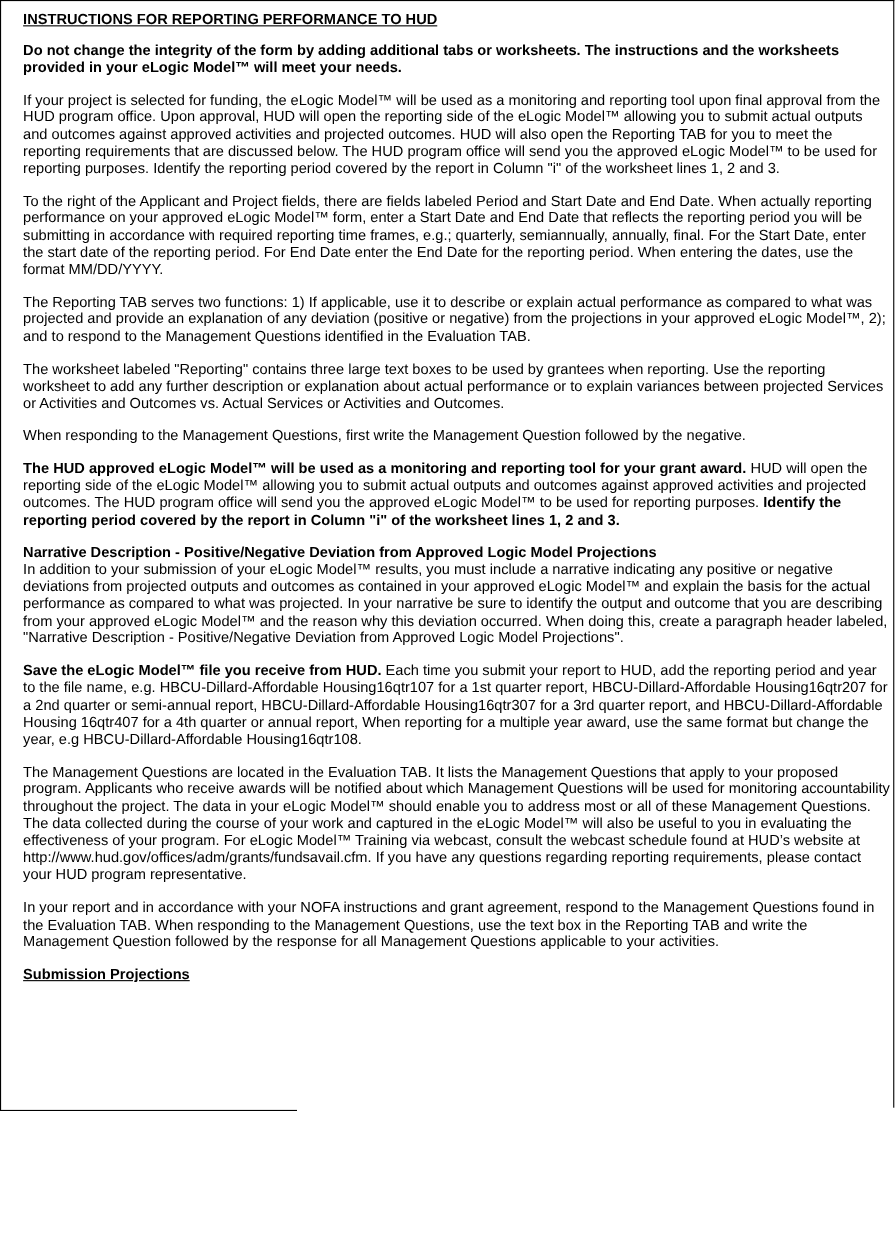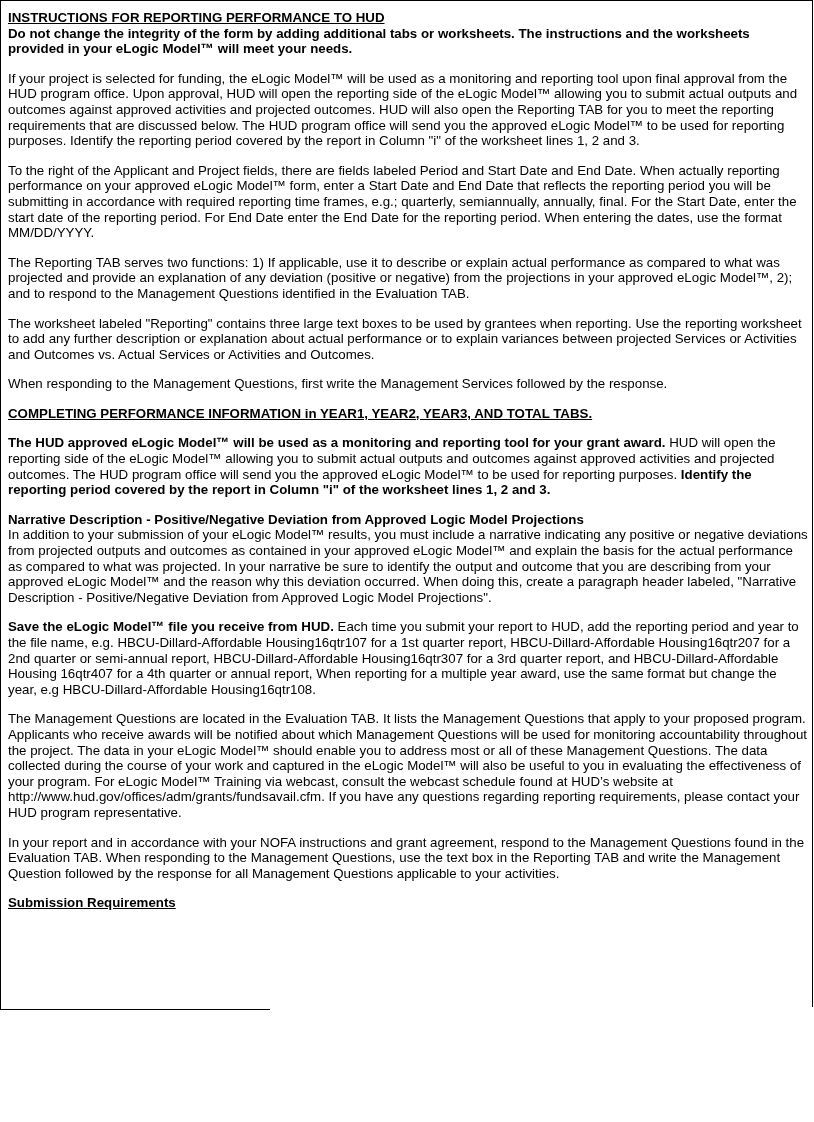--- a/index.html
+++ b/index.html
@@ -11,24 +11,24 @@
     color: #000000;
     font-family: "Liberation Sans", "DejaVu Sans", sans-serif;
     font-size: 13.3px;
     line-height: 15.6px;
     overflow: hidden;
     box-sizing: border-box;
   }
   .content {
     box-sizing: border-box;
     width: 814px;
-    padding: 10px 5px 0 8px;
+    padding: 10px 5px 0 21px;
   }
   .para { margin: 14px 0 0 0; }
-  .para.tight { margin-top: 0; }
+  .para.tight { margin-top: 12px; }
   .heading {
     margin: 14px 0 0 0;
     font-weight: bold;
     text-decoration: underline;
   }
   .heading.first { margin-top: 0; }
   b { font-weight: bold; }
   .border-seg { position: absolute; background: #000000; }
   .b-top    { left: 0; top: 0; width: 813px; height: 1px; }
   .b-left   { left: 0; top: 0; width: 1px; height: 1010px; }
@@ -43,22 +43,21 @@
   <div class="border-seg b-left"></div>
   <div class="border-seg b-right"></div>
   <div class="border-seg b-bottom"></div>
   <div class="content">
       <div class="heading first">INSTRUCTIONS FOR REPORTING PERFORMANCE TO HUD</div>
       <div class="para tight"><b>Do not change the integrity of the form by adding additional tabs or worksheets. The instructions and the worksheets provided in your eLogic Model™ will meet your needs.</b></div>
       <div class="para"><span>If your project is selected for funding, the eLogic Model™ will be used as a monitoring and reporting tool upon final approval from the HUD program office. Upon approval, HUD will open the reporting side of the eLogic Model™ allowing you to submit actual outputs and outcomes against approved activities and projected outcomes. HUD will also open the Reporting TAB for you to meet the reporting requirements that are discussed below.  The HUD program office will send you the approved eLogic Model™ to be used for reporting purposes. Identify the reporting period covered by the report in Column "i" of the worksheet lines 1, 2 and 3.</span></div>
       <div class="para"><span>To the right of the Applicant and Project fields, there are fields labeled Period and Start Date and End Date.  When actually reporting performance on your approved eLogic Model™ form, enter a Start Date and End Date that reflects the reporting period you will be submitting in accordance with required reporting time frames, e.g.; quarterly, semiannually, annually, final. For the Start Date, enter the start date of the reporting period.  For End Date enter the End Date for the reporting period.  When entering the dates, use the format MM/DD/YYYY.</span></div>
       <div class="para"><span>The Reporting TAB serves two functions: 1) If applicable, use it to describe or explain actual performance as compared to what was projected and provide an explanation of any deviation (positive or negative) from the projections in your approved eLogic Model™, 2); and to respond to the Management Questions identified in the Evaluation TAB.</span></div>
       <div class="para"><span>The worksheet labeled "Reporting" contains three large text boxes to be used by grantees when reporting.  Use the reporting worksheet to add any further description or explanation about actual performance or to explain variances between projected Services or Activities and Outcomes vs. Actual Services or Activities and Outcomes.</span></div>
-      <div class="para"><span>When responding to the Management Questions, first write the Management Services followed by the response.</span></div>
-      <div class="heading">COMPLETING PERFORMANCE INFORMATION in YEAR1, YEAR2, YEAR3, AND TOTAL TABS.</div>
+      <div class="para"><span>When responding to the Management Questions, first write the Management Question followed by the negative.</span></div>
       <div class="para"><b>The HUD approved eLogic Model™ will be used as a monitoring and reporting tool for your grant award.</b><span> HUD will open the reporting side of the eLogic Model™ allowing you to submit actual outputs and outcomes against approved activities and projected outcomes. The HUD program office will send you the approved eLogic Model™ to be used for reporting purposes. </span><b>Identify the reporting period covered by the report in Column "i" of the worksheet lines 1, 2 and 3.</b></div>
       <div class="para"><b>Narrative Description - Positive/Negative Deviation from Approved Logic Model Projections</b><br><span>In addition to your submission of your eLogic Model™ results, you must include a narrative indicating any positive or negative deviations from projected outputs and outcomes as contained in your approved eLogic Model™ and explain the basis for the actual performance as compared to what was projected. In your narrative be sure to identify the output and outcome that you are describing from your approved eLogic Model™ and the reason why this deviation occurred. When doing this, create a paragraph header labeled, "Narrative Description - Positive/Negative Deviation from Approved Logic Model Projections".</span></div>
       <div class="para"><b>Save the eLogic Model™  file you receive from HUD.</b><span> Each time you submit your report to HUD, add the reporting period and year to the file name, e.g. HBCU-Dillard-Affordable Housing16qtr107 for a 1st quarter report, HBCU-Dillard-Affordable Housing16qtr207 for a 2nd quarter or semi-annual report, HBCU-Dillard-Affordable Housing16qtr307 for a 3rd quarter report, and HBCU-Dillard-Affordable Housing 16qtr407 for a 4th quarter or annual report, When reporting for a multiple year award, use the same format but change the year, e.g HBCU-Dillard-Affordable Housing16qtr108.</span></div>
       <div class="para"><span>The Management Questions are located in the Evaluation TAB. It lists the Management Questions that apply to your proposed program. Applicants who receive awards will be notified about which Management Questions will be used for monitoring accountability throughout the project. The data in your eLogic Model™ should enable you to address most or all of these Management Questions.  The data collected during the course of your work and captured in the eLogic Model™ will also be useful to you in evaluating the effectiveness of your program. For eLogic Model™ Training via webcast, consult the webcast schedule found at HUD’s website at http://www.hud.gov/offices/adm/grants/fundsavail.cfm. If you have any questions regarding reporting requirements, please contact your HUD program representative.</span></div>
       <div class="para"><span>In your report and in accordance with your NOFA instructions and grant agreement, respond to the Management Questions found in the Evaluation TAB. When responding to the Management Questions, use the text box in the Reporting TAB and write the Management Question followed by the response for all Management Questions applicable to your activities.</span></div>
-      <div class="heading">Submission Requirements</div>
+      <div class="heading">Submission Projections</div>
     </div>
 </div>
 
 </body></html>

